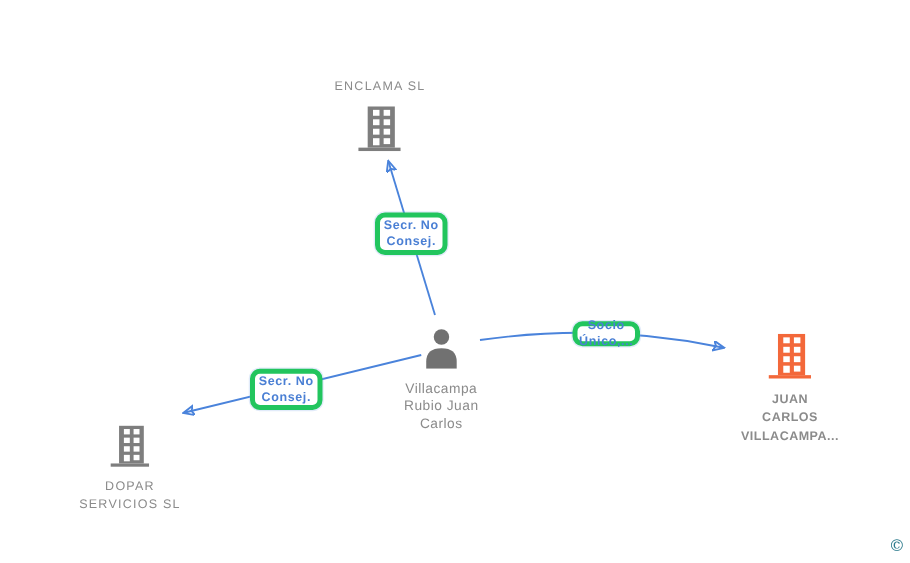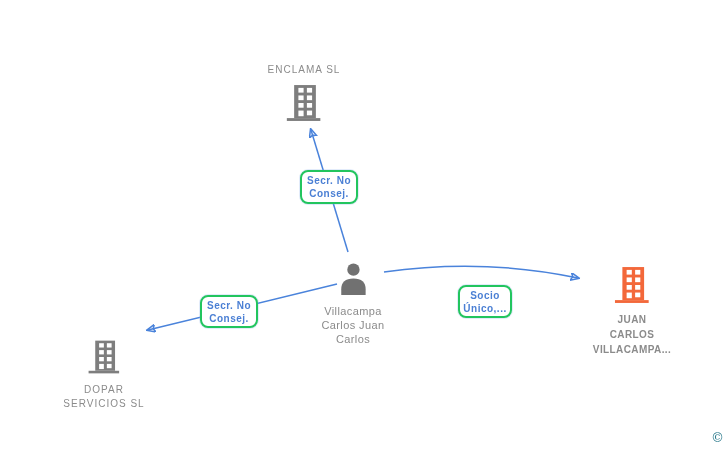--- a/index.html
+++ b/index.html
@@ -48,21 +48,21 @@
   .gap-below { margin-bottom: 8px; }
   .gap-above { margin-top: 9px; }
 
   .edge-label {
     position: absolute;
     display: flex;
     flex-direction: column;
     align-items: center;
     justify-content: center;
     background: #ffffff;
-    border: 2px solid #22c55e;
+    border: 4px solid #22c55e;
     border-radius: 8px;
     box-shadow: 0 0 0 1px rgba(140,175,235,0.25);
     color: #4a7fd4;
     font-size: 10px;
     font-weight: bold;
     letter-spacing: 0.5px;
     line-height: 13px;
     white-space: nowrap;
     cursor: pointer;
     box-sizing: border-box;
@@ -102,21 +102,21 @@
   <div class="edge-label" style="left:300px; top:170px; width:58px; height:34px;">
     <span>Secr. No</span>
     <span>Consej.</span>
   </div>
 
   <div class="edge-label" style="left:200px; top:295px; width:58px; height:33px;">
     <span>Secr. No</span>
     <span>Consej.</span>
   </div>
 
-  <div class="edge-label" style="left:458px; top:257px; width:54px; height:33px;margin-top:28px;">
+  <div class="edge-label" style="left:458px; top:257px; width:54px; height:20px;">
     <span>Socio</span>
     <span>Único,...</span>
   </div>
 
   <div class="node" style="left:304px; top:63px;">
     <div class="node-label gap-below">ENCLAMA SL</div>
     <span class="icon">
       <svg width="34" height="36" viewBox="0 0 36 38">
         <rect x="8" y="0" width="23" height="35" fill="#7e7e7e"></rect>
         <rect x="12.5" y="3" width="5.5" height="5" fill="#ffffff"></rect>
@@ -134,21 +134,21 @@
 
   <div class="node" style="left:353px; top:263px;text-align:center;">
     <span class="icon">
       <svg width="30" height="32" viewBox="0 0 32 34">
         <circle cx="16" cy="7" r="6.6" fill="#717171"></circle>
         <path d="M3,34 L3,28 Q3,16.5 16,16.5 Q29,16.5 29,28 L29,34 Z" fill="#717171"></path>
       </svg>
     </span>
     <div class="node-label person-name gap-above">
       <div>Villacampa</div>
-      <div>Carlos Juan</div>
+      <div>Rubio Juan</div>
       <div>Carlos</div>
     </div>
   </div>
 
   <div class="node" style="left:632px; top:267px;">
     <span class="icon">
       <svg width="34" height="36" viewBox="0 0 36 38">
         <rect x="8" y="0" width="23" height="35" fill="#f3683a"></rect>
         <rect x="12.5" y="3" width="5.5" height="5" fill="#ffffff"></rect>
         <rect x="21.5" y="3" width="5.5" height="5" fill="#ffffff"></rect>

